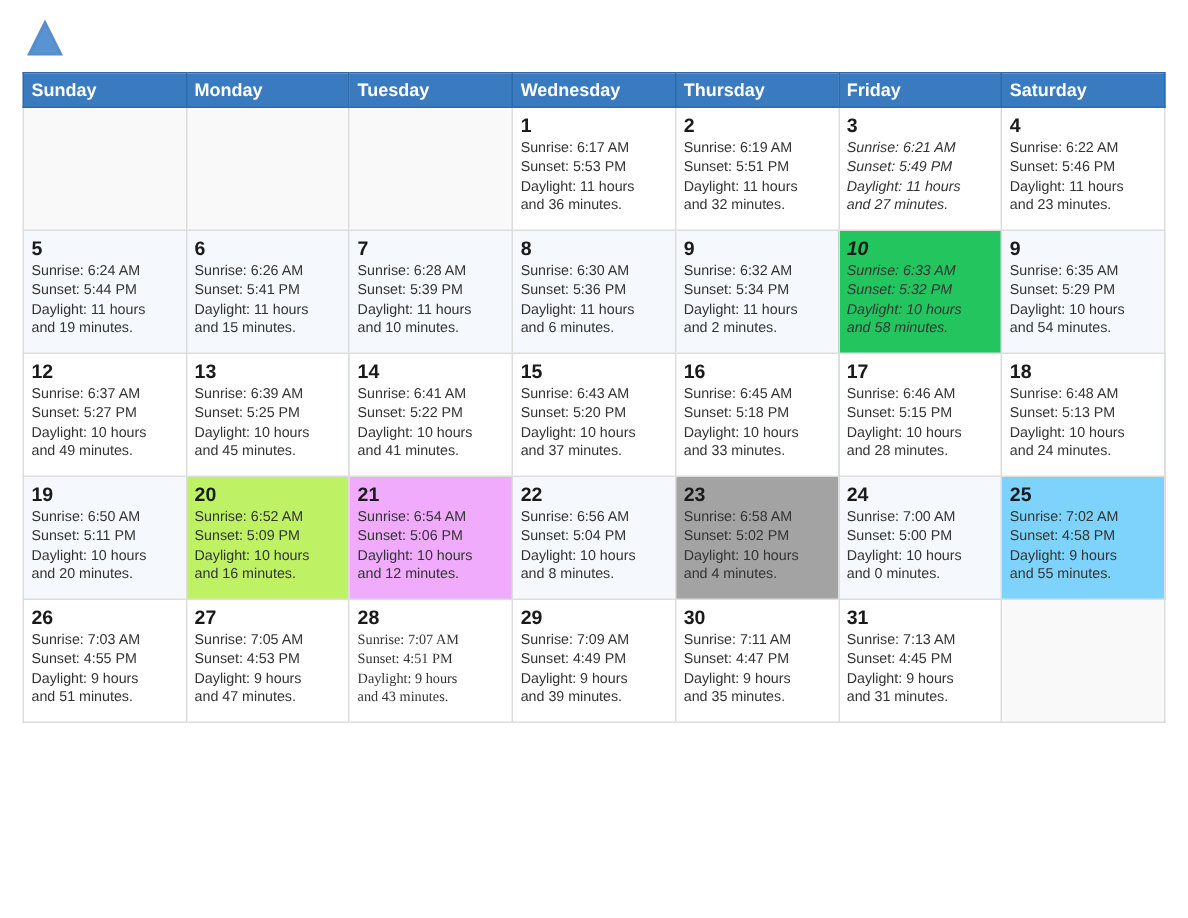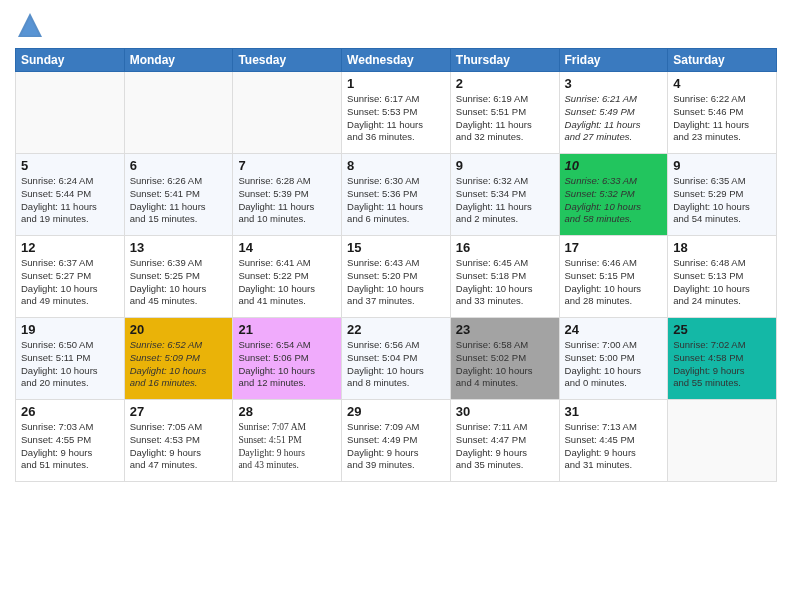--- a/index.html
+++ b/index.html
@@ -261,23 +261,23 @@
           </td>
         </tr>
         <tr style="background: rgb(245, 248, 253);">
           <td style="background: rgb(245, 248, 253);">
             <div class="day-number">19</div>
             <div class="day-info" style="white-space: pre-line;">Sunrise: 6:50 AM
 Sunset: 5:11 PM
 Daylight: 10 hours
 and 20 minutes.</div>
           </td>
-          <td style="background: #eab308;">
+          <td style="background: #bef264;">
             <div class="day-number">20</div>
-            <div class="day-info" style="white-space: pre-line; font-style: italic;">Sunrise: 6:52 AM
+            <div class="day-info" style="white-space: pre-line;">Sunrise: 6:52 AM
 Sunset: 5:09 PM
 Daylight: 10 hours
 and 16 minutes.</div>
           </td>
           <td style="background: #f0abfc;">
             <div class="day-number">21</div>
             <div class="day-info" style="white-space: pre-line;">Sunrise: 6:54 AM
 Sunset: 5:06 PM
 Daylight: 10 hours
 and 12 minutes.</div>
@@ -296,21 +296,21 @@
 Daylight: 10 hours
 and 4 minutes.</div>
           </td>
           <td style="background: rgb(245, 248, 253);">
             <div class="day-number">24</div>
             <div class="day-info" style="white-space: pre-line;">Sunrise: 7:00 AM
 Sunset: 5:00 PM
 Daylight: 10 hours
 and 0 minutes.</div>
           </td>
-          <td style="background: #14b8a6;">
+          <td style="background: #7dd3fc;">
             <div class="day-number">25</div>
             <div class="day-info" style="white-space: pre-line;">Sunrise: 7:02 AM
 Sunset: 4:58 PM
 Daylight: 9 hours
 and 55 minutes.</div>
           </td>
         </tr>
         <tr style="background: rgb(255, 255, 255);">
           <td>
             <div class="day-number">26</div>

